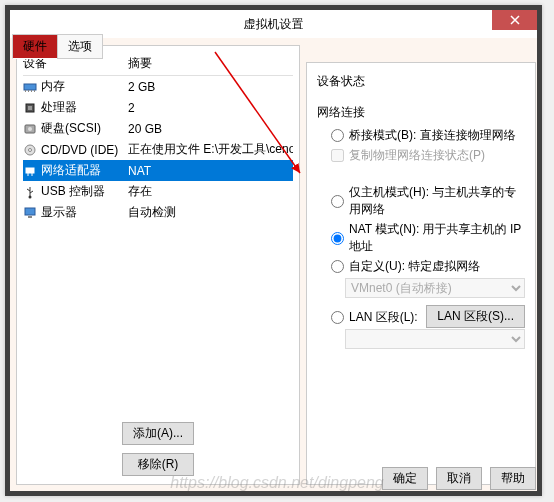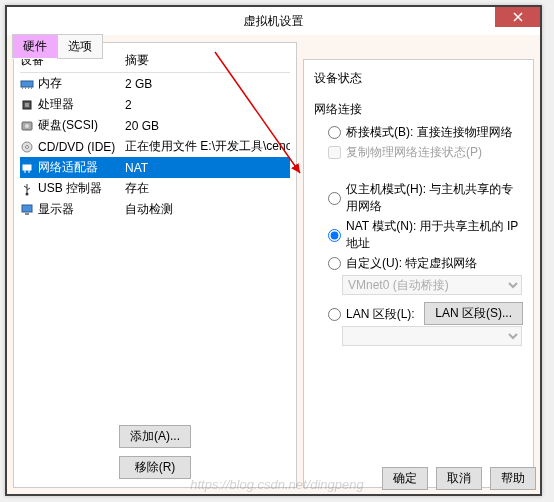--- a/index.html
+++ b/index.html
@@ -1,23 +1,23 @@
 <!DOCTYPE html>
 <html><head>
 <meta charset="utf-8">
 <style>
 * { box-sizing: border-box; margin: 0; padding: 0; font-family: 'Microsoft YaHei', SimSun, sans-serif; font-size: 12px; }
 body { background: #f0f0f0; width: 554px; height: 502px; position: relative; }
-.window { width: 537px; height: 491px; margin: 5px; background: #fff; border: 2px solid #404040; box-shadow: 0 0 4px rgba(0,0,0,0.2); }
+.window { width: 537px; height: 491px; margin: 5px; background: #fff; border: 5px solid #404040; box-shadow: 0 0 4px rgba(0,0,0,0.2); }
 .titlebar { height: 28px; background: #fff; display: flex; align-items: center; justify-content: center; position: relative; }
 .close-btn { position: absolute; right: 0; top: 0; width: 45px; height: 20px; background: #c75050; color: #fff; display: flex; align-items: center; justify-content: center; cursor: pointer; font-size: 11px; }
 .body-area { display: flex; height: calc(100% - 28px); padding: 6px; gap: 6px; background: #fdf5ef; }
 .tabs { position: absolute; top: 34px; left: 12px; display: flex; z-index: 2; }
 .tab { padding: 3px 10px; border: 1px solid #ccc; background: #f8f8f8; cursor: pointer; margin-right: -1px; }
-.tab.active { background: #f0abfc; border-bottom: 1px solid #fff; }
+.tab.active { background: #b91c1c; border-bottom: 1px solid #fff; }
 .left-panel { width: 284px; background: #fff; border: 1px solid #ccc; margin-top: 1px; padding: 6px; position: relative; }
 .right-panel { flex: 1; background: #fff; border: 1px solid #ccc; margin-top: 18px; padding: 10px; position: relative; }
 .table-head { display: flex; border-bottom: 1px solid #e0e0e0; padding: 3px 0; }
 .th-dev { width: 105px; }
 .th-sum { flex: 1; }
 .row { display: flex; padding: 2px 0; align-items: center; }
 .row.selected { background: #0078d7; color: #fff; }
 .dev-cell { width: 105px; display: flex; align-items: center; gap: 4px; }
 .sum-cell { flex: 1; white-space: nowrap; overflow: hidden; }
 .icon { width: 14px; height: 14px; display: inline-block; flex-shrink: 0; }
@@ -25,21 +25,21 @@
 .bottom-btns { position: absolute; bottom: 8px; left: 50%; transform: translateX(-50%); display: flex; gap: 8px; flex-direction: column; }
 .footer-btns { position: absolute; bottom: 12px; right: 18px; display: flex; gap: 8px; }
 .group { margin-bottom: 14px; }
 .group-title { margin-bottom: 6px; }
 .indent { margin-left: 14px; }
 .chk, .rad { display: flex; align-items: center; gap: 5px; margin: 3px 0; }
 input[type=checkbox], input[type=radio] { margin: 0; }
 .disabled { color: #a0a0a0; }
 select { width: 180px; padding: 1px; border: 1px solid #ccc; background: #f4f4f4; color: #888; }
 .arrow-line { position: absolute; pointer-events: none; z-index: 10; }
-.watermark { position: absolute; bottom: 10px; left: 50%; transform: translateX(-50%); color: rgba(128,128,128,0.35); font-size: 13px; font-style: italic; pointer-events: none; }
+.watermark { position: absolute; bottom: 10px; left: 50%; transform: translateX(-50%); color: rgba(128,128,128,0.35); font-size: 16px; font-style: italic; pointer-events: none; }
 </style>
 </head>
 <body>
 
 <div class="window">
   <div class="titlebar">
     <span>虚拟机设置</span>
     <div class="close-btn">
       <svg class="icon" viewBox="0 0 14 14">
           <path d="M3 3 L11 11 M11 3 L3 11" stroke="#fff" stroke-width="1.5"></path>

